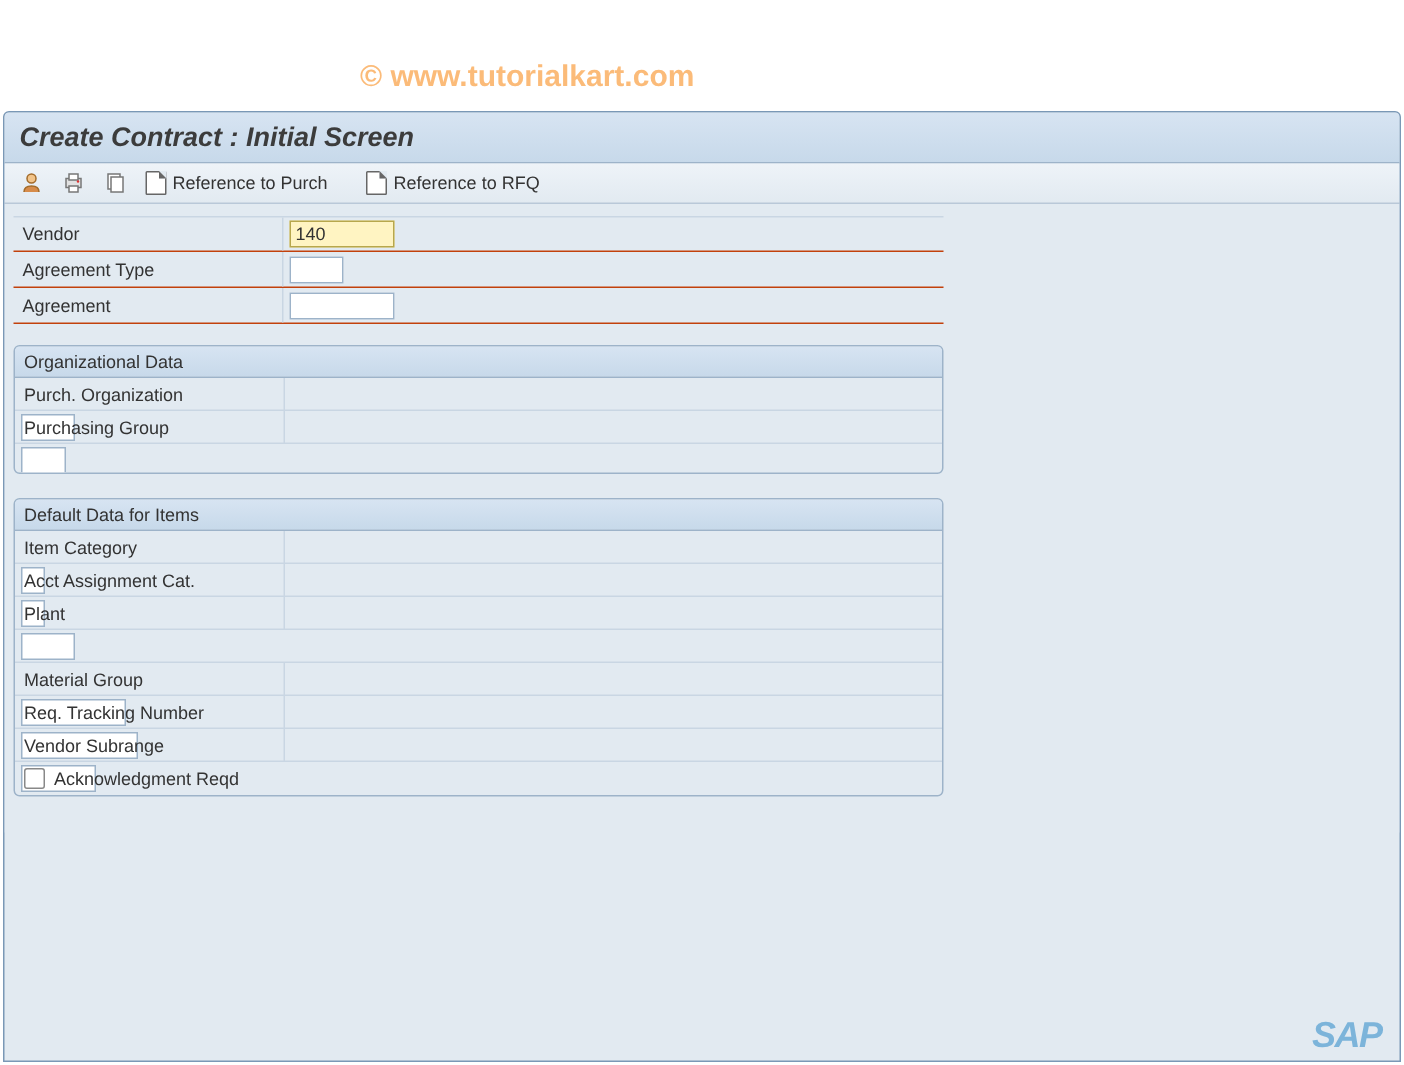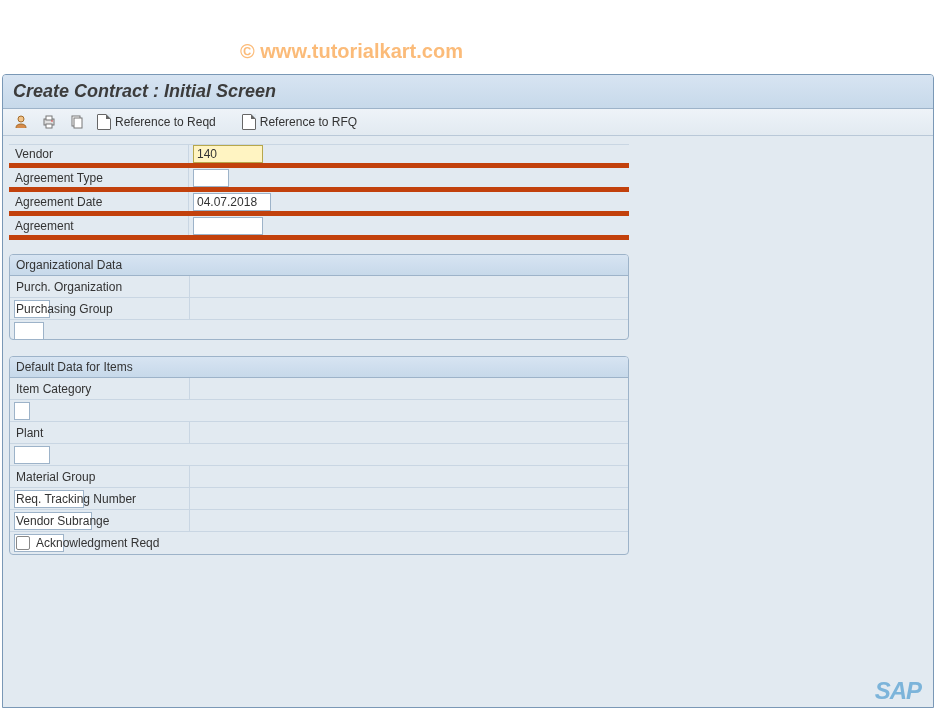--- a/index.html
+++ b/index.html
@@ -85,21 +85,21 @@
   .content {
     padding: 8px 6px;
     background: #e2eaf1;
   }
   .plain-rows {
     margin-bottom: 14px;
   }
   .field-row {
     display: flex;
     align-items: stretch;
-    border-bottom: 5px solid #c2410c;
+    border-bottom: 1px solid #c2410c;
     height: 24px;
   }
   .plain-rows .field-row:first-child { border-top: 1px solid #c9d6e3; }
   .field-label {
     width: 180px;
     padding: 4px 6px;
     border-right: 1px solid #c9d6e3;
     display: flex;
     align-items: center;
   }
@@ -185,21 +185,21 @@
       </svg>
     </span>
     <span class="tb-btn">
       <svg width="16" height="16" viewBox="0 0 16 16">
         <rect x="3" y="2" width="8" height="10" fill="#fff" stroke="#777"></rect>
         <rect x="5" y="4" width="8" height="10" fill="#fff" stroke="#777"></rect>
       </svg>
     </span>
     <span class="tb-btn">
       <span class="doc-icon"></span>
-      <span>Reference to Reqd</span>
+      <span>Reference to Purch</span>
     </span>
     <span style="width:10px"></span>
     <span class="tb-btn">
       <span class="doc-icon"></span>
       <span>Reference to RFQ</span>
     </span>
   </div>
 
   <div class="content">
 
@@ -210,26 +210,20 @@
           <input class="field-input highlighted" style="width: 70px;" value="140">
         </div>
       </div>
       <div class="field-row">
         <div class="field-label">Agreement Type</div>
         <div class="field-input-cell">
           <input class="field-input" style="width: 36px;" value="">
         </div>
       </div>
       <div class="field-row">
-        <div class="field-label">Agreement Date</div>
-        <div class="field-input-cell">
-          <input class="field-input" style="width: 78px;" value="04.07.2018">
-        </div>
-      </div>
-      <div class="field-row">
         <div class="field-label">Agreement</div>
         <div class="field-input-cell">
           <input class="field-input" style="width: 70px;" value="">
         </div>
       </div>
     </div>
 
     <div class="groupbox org-data">
       <div class="groupbox-header">Organizational Data</div>
       <div class="field-row">
@@ -249,20 +243,21 @@
 
     <div class="groupbox default-data">
       <div class="groupbox-header">Default Data for Items</div>
       <div class="field-row">
         <div class="field-label">Item Category</div>
         <div class="field-input-cell">
           <input class="field-input" style="width: 16px;" value="">
         </div>
       </div>
       <div class="field-row">
+        <div class="field-label">Acct Assignment Cat.</div>
         <div class="field-input-cell">
           <input class="field-input" style="width: 16px;" value="">
         </div>
       </div>
       <div class="field-row">
         <div class="field-label">Plant</div>
         <div class="field-input-cell">
           <input class="field-input" style="width: 36px;" value="">
         </div>
       </div>

